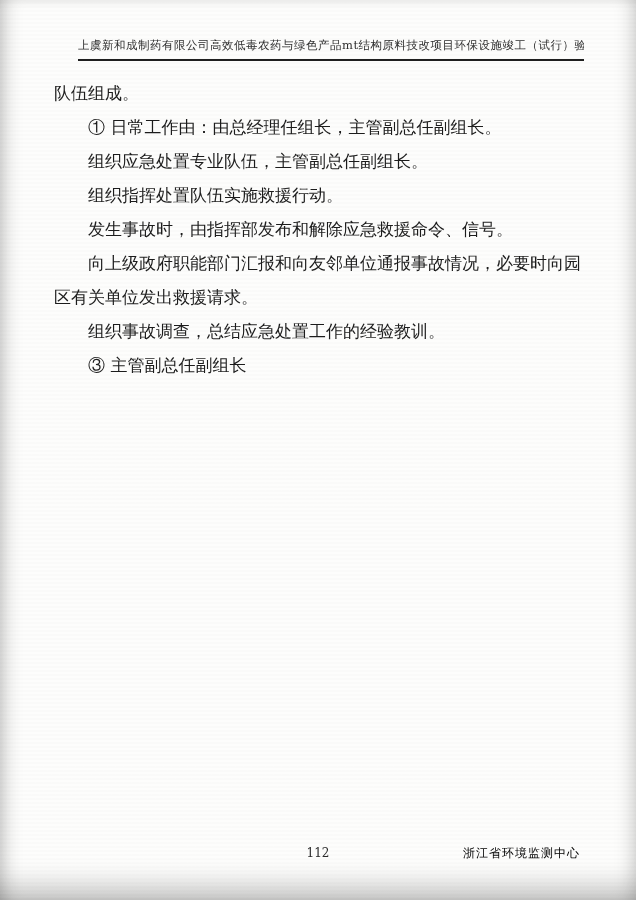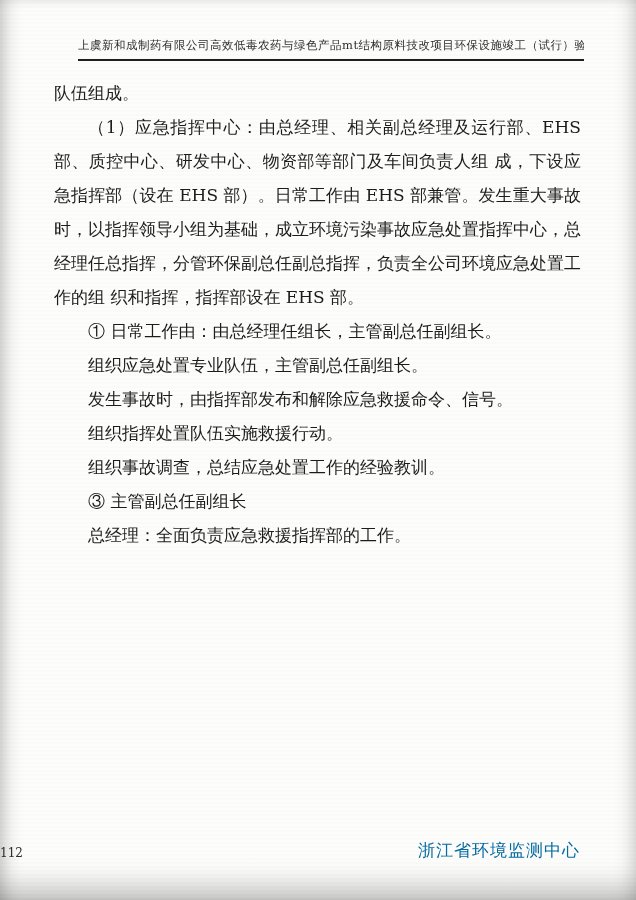--- a/index.html
+++ b/index.html
@@ -60,50 +60,50 @@
     word-break: break-all;
   }
   .doc-body p.indent {
     text-indent: 2em;
   }
   .footer-page-number {
     position: absolute;
     bottom: 40px;
     left: 0;
     width: 100%;
+    text-align: center;
     font-size: 12px;
     color: #2b2b2b;
     filter: blur(0.3px);
   }
   .footer-org {
     position: absolute;
     bottom: 38px;
     right: 56px;
-    font-size: 17px;
+    font-size: 12px;
     letter-spacing: 1px;
-    color: #0369a1;
+    color: #000000;
     filter: blur(0.35px);
   }
 </style>
 </head>
 <body>
 
 <div class="page">
   <div class="scan-texture"></div>
 
   <div class="doc-header">上虞新和成制药有限公司高效低毒农药与绿色产品mt结构原料技改项目环保设施竣工（试行）验收监测报告（修改稿）</div>
 
   <div class="doc-body" id="doc-body">
       <p>队伍组成。</p>
-      <p class="indent">（1）应急指挥中心：由总经理、相关副总经理及运行部、EHS 部、质控中心、研发中心、物资部等部门及车间负责人组 成，下设应急指挥部（设在 EHS 部）。日常工作由 EHS 部兼管。发生重大事故时，以指挥领导小组为基础，成立环境污染事故应急处置指挥中心，总经理任总指挥，分管环保副总任副总指挥，负责全公司环境应急处置工作的组 织和指挥，指挥部设在 EHS 部。</p>
       <p class="indent">① 日常工作由：由总经理任组长，主管副总任副组长。</p>
       <p class="indent">组织应急处置专业队伍，主管副总任副组长。</p>
+      <p class="indent">组织指挥处置队伍实施救援行动。</p>
       <p class="indent">发生事故时，由指挥部发布和解除应急救援命令、信号。</p>
-      <p class="indent">组织指挥处置队伍实施救援行动。</p>
+      <p class="indent">向上级政府职能部门汇报和向友邻单位通报事故情况，必要时向园区有关单位发出救援请求。</p>
       <p class="indent">组织事故调查，总结应急处置工作的经验教训。</p>
       <p class="indent">③ 主管副总任副组长</p>
-      <p class="indent">总经理：全面负责应急救援指挥部的工作。</p>
     </div>
 
   <div class="footer-page-number">112</div>
 
   <div class="footer-org">浙江省环境监测中心</div>
 </div>
 
 </body></html>

